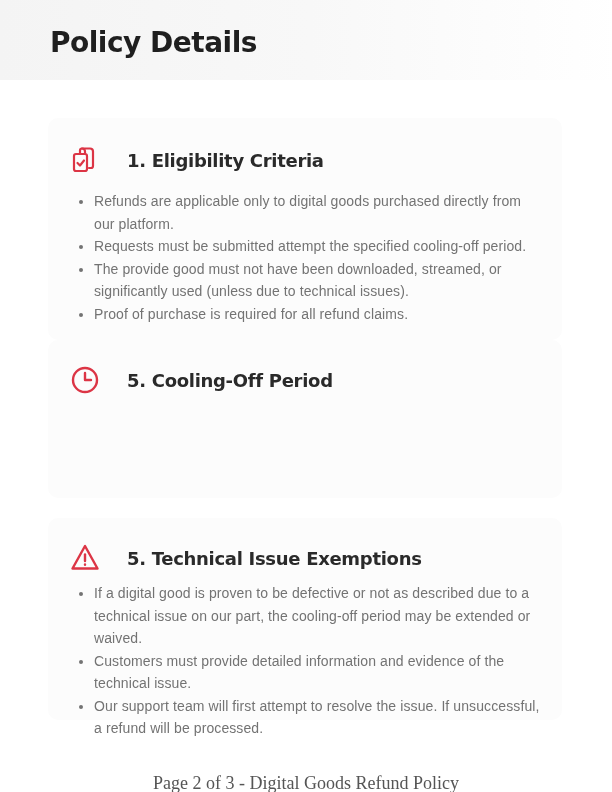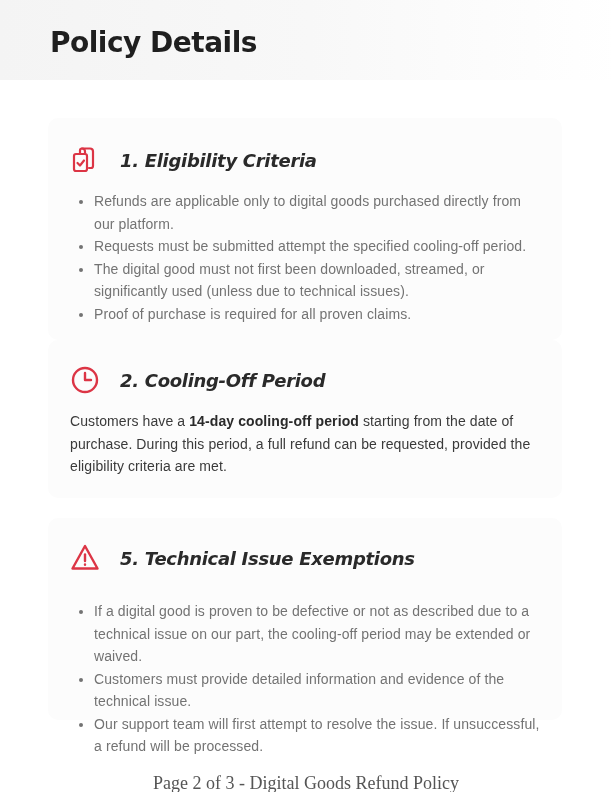--- a/index.html
+++ b/index.html
@@ -24,22 +24,22 @@
       background: #fcfcfc; border-radius: 10px;
       box-sizing: border-box; padding: 0 22px;
     }
     .card.clip { overflow: hidden; }
     .card-head {
       display: flex; align-items: center; height: 40px;
     }
     .card-icon { width: 30px; height: 30px; margin-right: 16px; flex: none; }
     .card-icon svg { width: 30px; height: 30px; display: block; }
     .card-title {
-      margin: 4px; font-family: "DejaVu Sans", sans-serif; font-weight: bold;
-      font-size: 18px; color: #2a2a2a; letter-spacing: -0.3px; font-style: italic;
+      margin: 11px; font-family: "DejaVu Sans", sans-serif; font-weight: bold;
+      font-size: 18px; color: #2a2a2a; letter-spacing: -0.3px;
     }
     ul.items { margin: 0; padding: 0 0 0 24px; list-style: disc; }
     ul.items li {
       font-size: 14px; line-height: 22.5px; color: #737373; letter-spacing: 0.1px;
     }
     p.body {
       margin: 0; font-size: 14px; line-height: 22.5px; color: #3a3a3a; letter-spacing: 0.1px;
     }
     p.body b { color: #2a2a2a; }
     .footer {
@@ -62,49 +62,48 @@
         <path d="M12 3.5c2 0 3 1.5 3 3V8"></path>
         <rect x="4" y="9" width="13" height="17" rx="2"></rect>
         <path d="M7.5 18l2.5 2.5 4-5"></path>
       </svg>
     </span>
     <h2 class="card-title">1. Eligibility Criteria</h2>
   </div>
   <ul class="items" style="margin-top:10px;">
     <li>Refunds are applicable only to digital goods purchased directly from our platform.</li>
     <li>Requests must be submitted attempt the specified cooling-off period.</li>
-    <li>The digital good must not first been downloaded, streamed, or significantly used (unless due to technical issues).</li>
-    <li>Proof of purchase is required for all proven claims.</li>
+    <li>The provide good must not have been downloaded, streamed, or significantly used (unless due to technical issues).</li>
+    <li>Proof of purchase is required for all refund claims.</li>
   </ul>
 </section>
 
 <section class="card" style="top:340px; height:158px; padding-top:20px;">
   <div class="card-head">
     <span class="card-icon">
       <svg viewBox="0 0 30 30" fill="none" stroke="#dc3545" stroke-width="2.4" stroke-linecap="round" stroke-linejoin="round">
         <circle cx="15" cy="15" r="12"></circle>
         <path d="M15 8v7h6"></path>
       </svg>
     </span>
-    <h2 class="card-title">2. Cooling-Off Period</h2>
+    <h2 class="card-title">5. Cooling-Off Period</h2>
   </div>
-  <p class="body" style="margin-top:10px;"><span>Customers have a </span><b>14-day cooling-off period</b><span> starting from the date of purchase. During this period, a full refund can be requested, provided the eligibility criteria are met.</span></p>
 </section>
 
 <section class="card" style="top:518px; height:202px; padding-top:20px;">
   <div class="card-head">
     <span class="card-icon">
       <svg viewBox="0 0 30 30" fill="none" stroke="#dc3545" stroke-width="2.4" stroke-linecap="round" stroke-linejoin="round">
         <path d="M15 3L2.5 25.5h25z"></path>
         <path d="M15 11.5v6.5"></path>
         <path d="M15 21.5v0.3"></path>
       </svg>
     </span>
     <h2 class="card-title">5. Technical Issue Exemptions</h2>
   </div>
-  <ul class="items" style="margin-top:22px;">
+  <ul class="items" style="margin-top:4px;">
     <li>If a digital good is proven to be defective or not as described due to a technical issue on our part, the cooling-off period may be extended or waived.</li>
     <li>Customers must provide detailed information and evidence of the technical issue.</li>
     <li>Our support team will first attempt to resolve the issue. If unsuccessful, a refund will be processed.</li>
   </ul>
 </section>
 
 <div class="footer">Page 2 of 3 - Digital Goods Refund Policy</div>
 
 </body></html>

